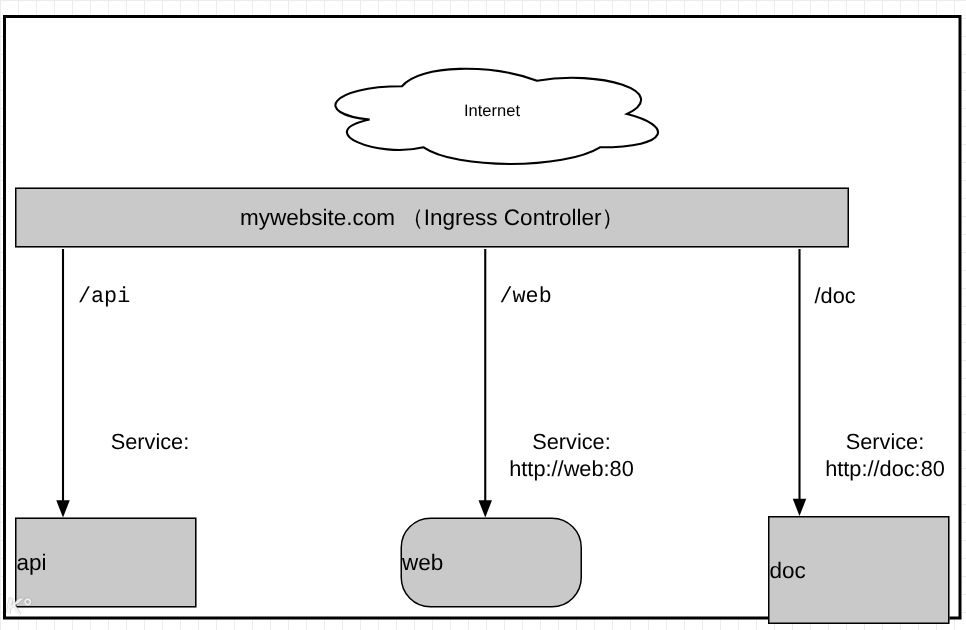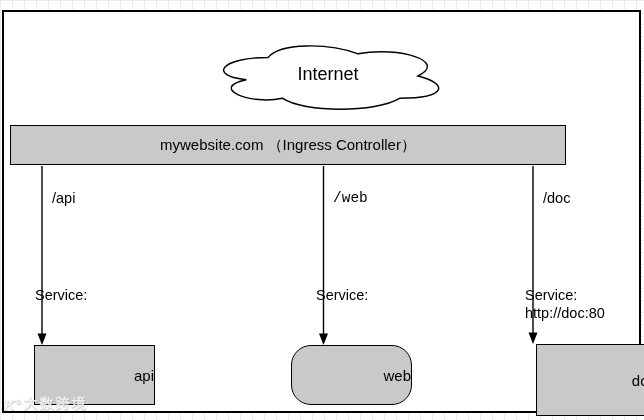--- a/index.html
+++ b/index.html
@@ -40,21 +40,21 @@
   }
   .cloud-label {
     position: absolute;
     left: 208px;
     top: 39px;
     width: 240px;
     height: 70px;
     display: flex;
     align-items: center;
     justify-content: center;
-    font-size: 18px;
+    font-size: 11px;
   }
   .ingress-bar {
     position: absolute;
     left: 10px;
     top: 125px;
     width: 556px;
     height: 40px;
     box-sizing: border-box;
     background: #c9c9c9;
     border: 1.5px solid #000000;
@@ -62,46 +62,46 @@
     align-items: center;
     justify-content: center;
     font-size: 15px;
   }
   .path-label {
     position: absolute;
     top: 190px;
     font-size: 14.5px;
     white-space: nowrap;
   }
-  .path-label.p0 { left: 52px; }
+  .path-label.p0 { left: 52px; font-family: Liberation Mono, monospace; }
   .path-label.p1 { left: 333px; font-family: Liberation Mono, monospace; }
   .path-label.p2 { left: 543px; }
   .service-label {
     position: absolute;
     top: 287px;
     width: 130px;
+    text-align: center;
     font-size: 14.5px;
     line-height: 17.5px;
     white-space: nowrap;
   }
   .service-label.s0 { left: 35px; }
   .service-label.s1 { left: 316px; }
   .service-label.s2 { left: 525px; }
   .node-box {
     position: absolute;
     width: 121px;
     height: 60px;
     box-sizing: border-box;
     background: #c9c9c9;
     border: 1.5px solid #000000;
     display: flex;
     align-items: center;
-    justify-content: flex-end;
+    justify-content: flex-start;
     font-size: 15px;
-    margin-left: 24px;
   }
   .node-box.b0 { left: 10px;  top: 345px; }
   .node-box.b1 { left: 267px; top: 345px; border-radius: 20px; }
   .node-box.b2 { left: 512px; top: 344px; height: 72px; }
   .watermark {
     position: absolute;
     left: 4px;
     top: 394px;
     height: 20px;
     display: flex;
@@ -162,32 +162,32 @@
 
 <div class="path-label p0">/api</div>
 <div class="path-label p1">/web</div>
 <div class="path-label p2">/doc</div>
 
 <div class="service-label s0">
   <div>Service:</div>
 </div>
 <div class="service-label s1">
   <div>Service:</div>
+  <div>http://web:80</div>
 </div>
 <div class="service-label s2">
   <div>Service:</div>
   <div>http://doc:80</div>
 </div>
 
 <div class="node-box b0">
   <span>api</span>
 </div>
 <div class="node-box b1">
   <span>web</span>
 </div>
 <div class="node-box b2">
   <span>doc</span>
 </div>
 
 <div class="watermark">
   <span class="logo">K°</span>
-  <span>大数跨境</span>
 </div>
 
 </body></html>

